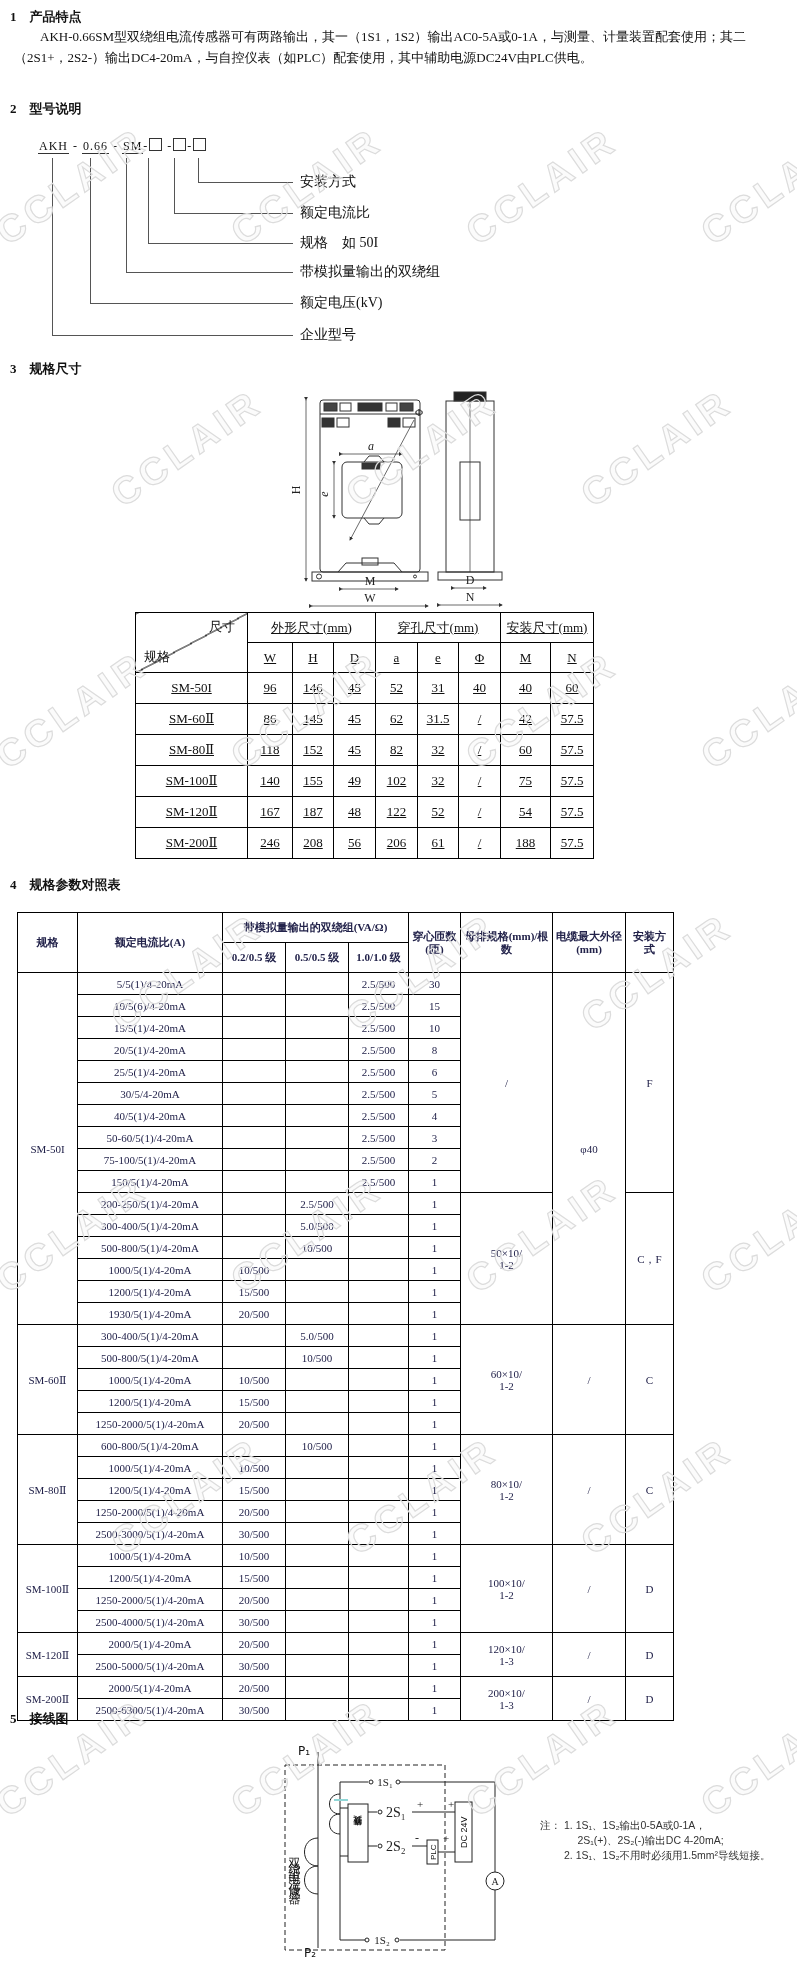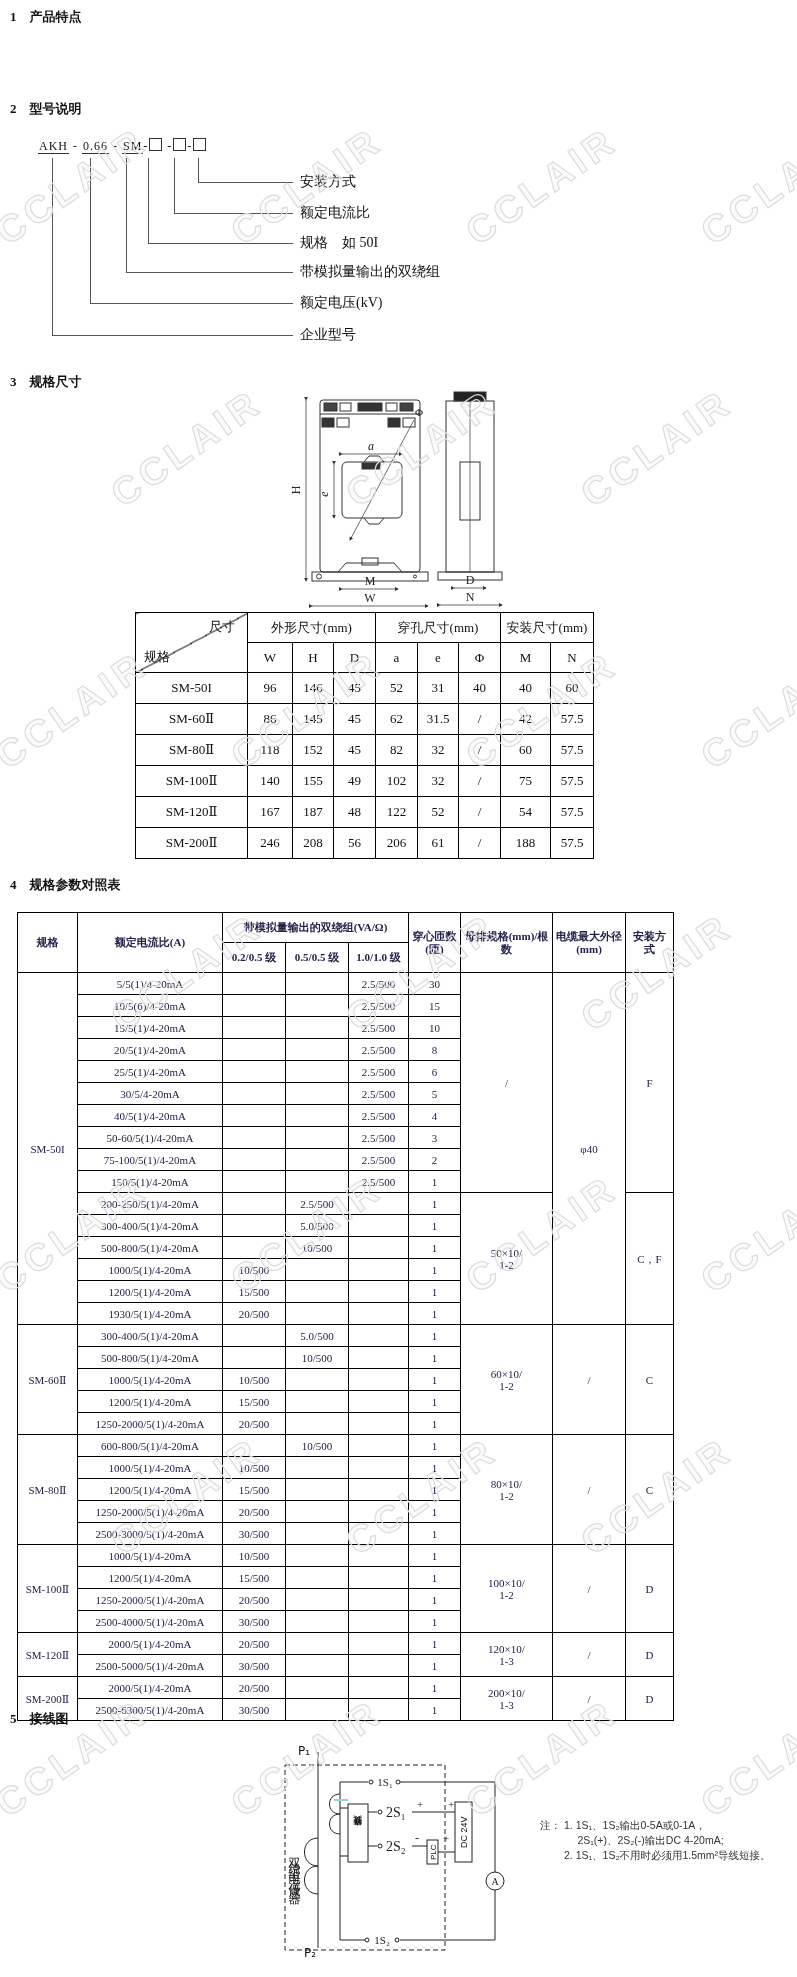--- a/index.html
+++ b/index.html
@@ -20,21 +20,21 @@
   #model-code .useg{border-bottom:1px solid #333;padding:0 1px;}
   #model-code .mbox{display:inline-block;width:11px;height:11px;border:1px solid #333;
                     vertical-align:-1px;margin:0 1px;border-bottom:1px solid #333;}
   .vline{position:absolute;width:0;border-left:1px solid #555;z-index:1;}
   .hline{position:absolute;height:0;border-top:1px solid #555;z-index:1;}
   .mlabel{position:absolute;left:300px;font-size:14px;white-space:nowrap;z-index:2;}
   
   table{border-collapse:collapse;table-layout:fixed;z-index:2;position:absolute;background:transparent;}
   td,th{border:1px solid #000;text-align:center;vertical-align:middle;padding:0 2px;
         overflow:hidden;font-weight:normal;}
-  #dim-table{left:135px;top:612px;font-size:13px;}
+  #dim-table{left:135px;top:612px;font-size:13px;text-decoration:underline;}
   #dim-table thead tr{height:30px;} #dim-table tbody tr{height:31px;}
   #dim-table .diag{position:relative;padding:0;
      background:linear-gradient(to bottom right,transparent 49.5%,#000 49.5%,#000 50.4%,transparent 50.4%);}
   #dim-table .diag .c-top{position:absolute;top:5px;right:12px;font-size:13px;}
   #dim-table .diag .c-bot{position:absolute;bottom:6px;left:8px;font-size:13px;}
   #params-table{left:17px;top:912px;font-size:11px;font-weight:bold;color:#22224a;}
   #params-table thead tr{height:30px;} #params-table td{height:21px;line-height:12px;}
   #params-table th{font-weight:bold;color:#22224a;line-height:13px;}
   #params-table .pre{white-space:pre-line;}
   
@@ -52,20 +52,21 @@
   svg text{font-family:"Liberation Serif","DejaVu Serif",serif;fill:#222;}
 </style>
 </head>
 <body>
 
 <div class="page">
 
   <div class="sec-h" style="top:8px">
     <span class="no">1</span><span>产品特点</span>
   </div>
+  <div class="para">AKH-0.66SM型双绕组电流传感器可有两路输出，其一（1S1，1S2）输出AC0-5A或0-1A，与测量、计量装置配套使用；其二（2S1+，2S2-）输出DC4-20mA，与自控仪表（如PLC）配套使用，其中辅助电源DC24V由PLC供电。</div>
 
   <div class="sec-h" style="top:100px">
     <span class="no">2</span><span>型号说明</span>
   </div>
   <div id="model-code"><span class="useg">AKH</span><span> - </span><span class="useg">0.66</span><span> - </span><span class="useg">SM</span><span>-</span><span class="mbox"></span><span> -</span><span class="mbox"></span><span>-</span><span class="mbox"></span></div>
   <div id="model-leaders">
       <div class="vline" style="left: 198px; top: 158px; height: 24px;"></div>
       <div class="hline" style="left: 198px; top: 182px; width: 95px;"></div>
       <div class="mlabel" style="top: 173px;">安装方式</div>
       <div class="vline" style="left: 174px; top: 158px; height: 55px;"></div>
@@ -78,21 +79,21 @@
       <div class="hline" style="left: 126px; top: 272px; width: 167px;"></div>
       <div class="mlabel" style="top: 263px;">带模拟量输出的双绕组</div>
       <div class="vline" style="left: 90px; top: 158px; height: 145px;"></div>
       <div class="hline" style="left: 90px; top: 303px; width: 203px;"></div>
       <div class="mlabel" style="top: 294px;">额定电压(kV)</div>
       <div class="vline" style="left: 52px; top: 158px; height: 177px;"></div>
       <div class="hline" style="left: 52px; top: 335px; width: 241px;"></div>
       <div class="mlabel" style="top: 326px;">企业型号</div>
     </div>
 
-  <div class="sec-h" style="top:373px">
+  <div class="sec-h" style="top:360px">
     <span class="no">3</span><span>规格尺寸</span>
   </div>
 
   <svg class="dwg" id="dim-drawing" style="left:218px;top:382px" width="340" height="234" viewBox="0 0 340 234">
     <defs>
       <marker id="ar" markerWidth="8" markerHeight="8" refX="4" refY="2.5" orient="auto">
         <path d="M0,0 L5,2.5 L0,5 z" fill="#333"></path>
       </marker>
     </defs>
     <g stroke="#333" fill="none" stroke-width="1">

